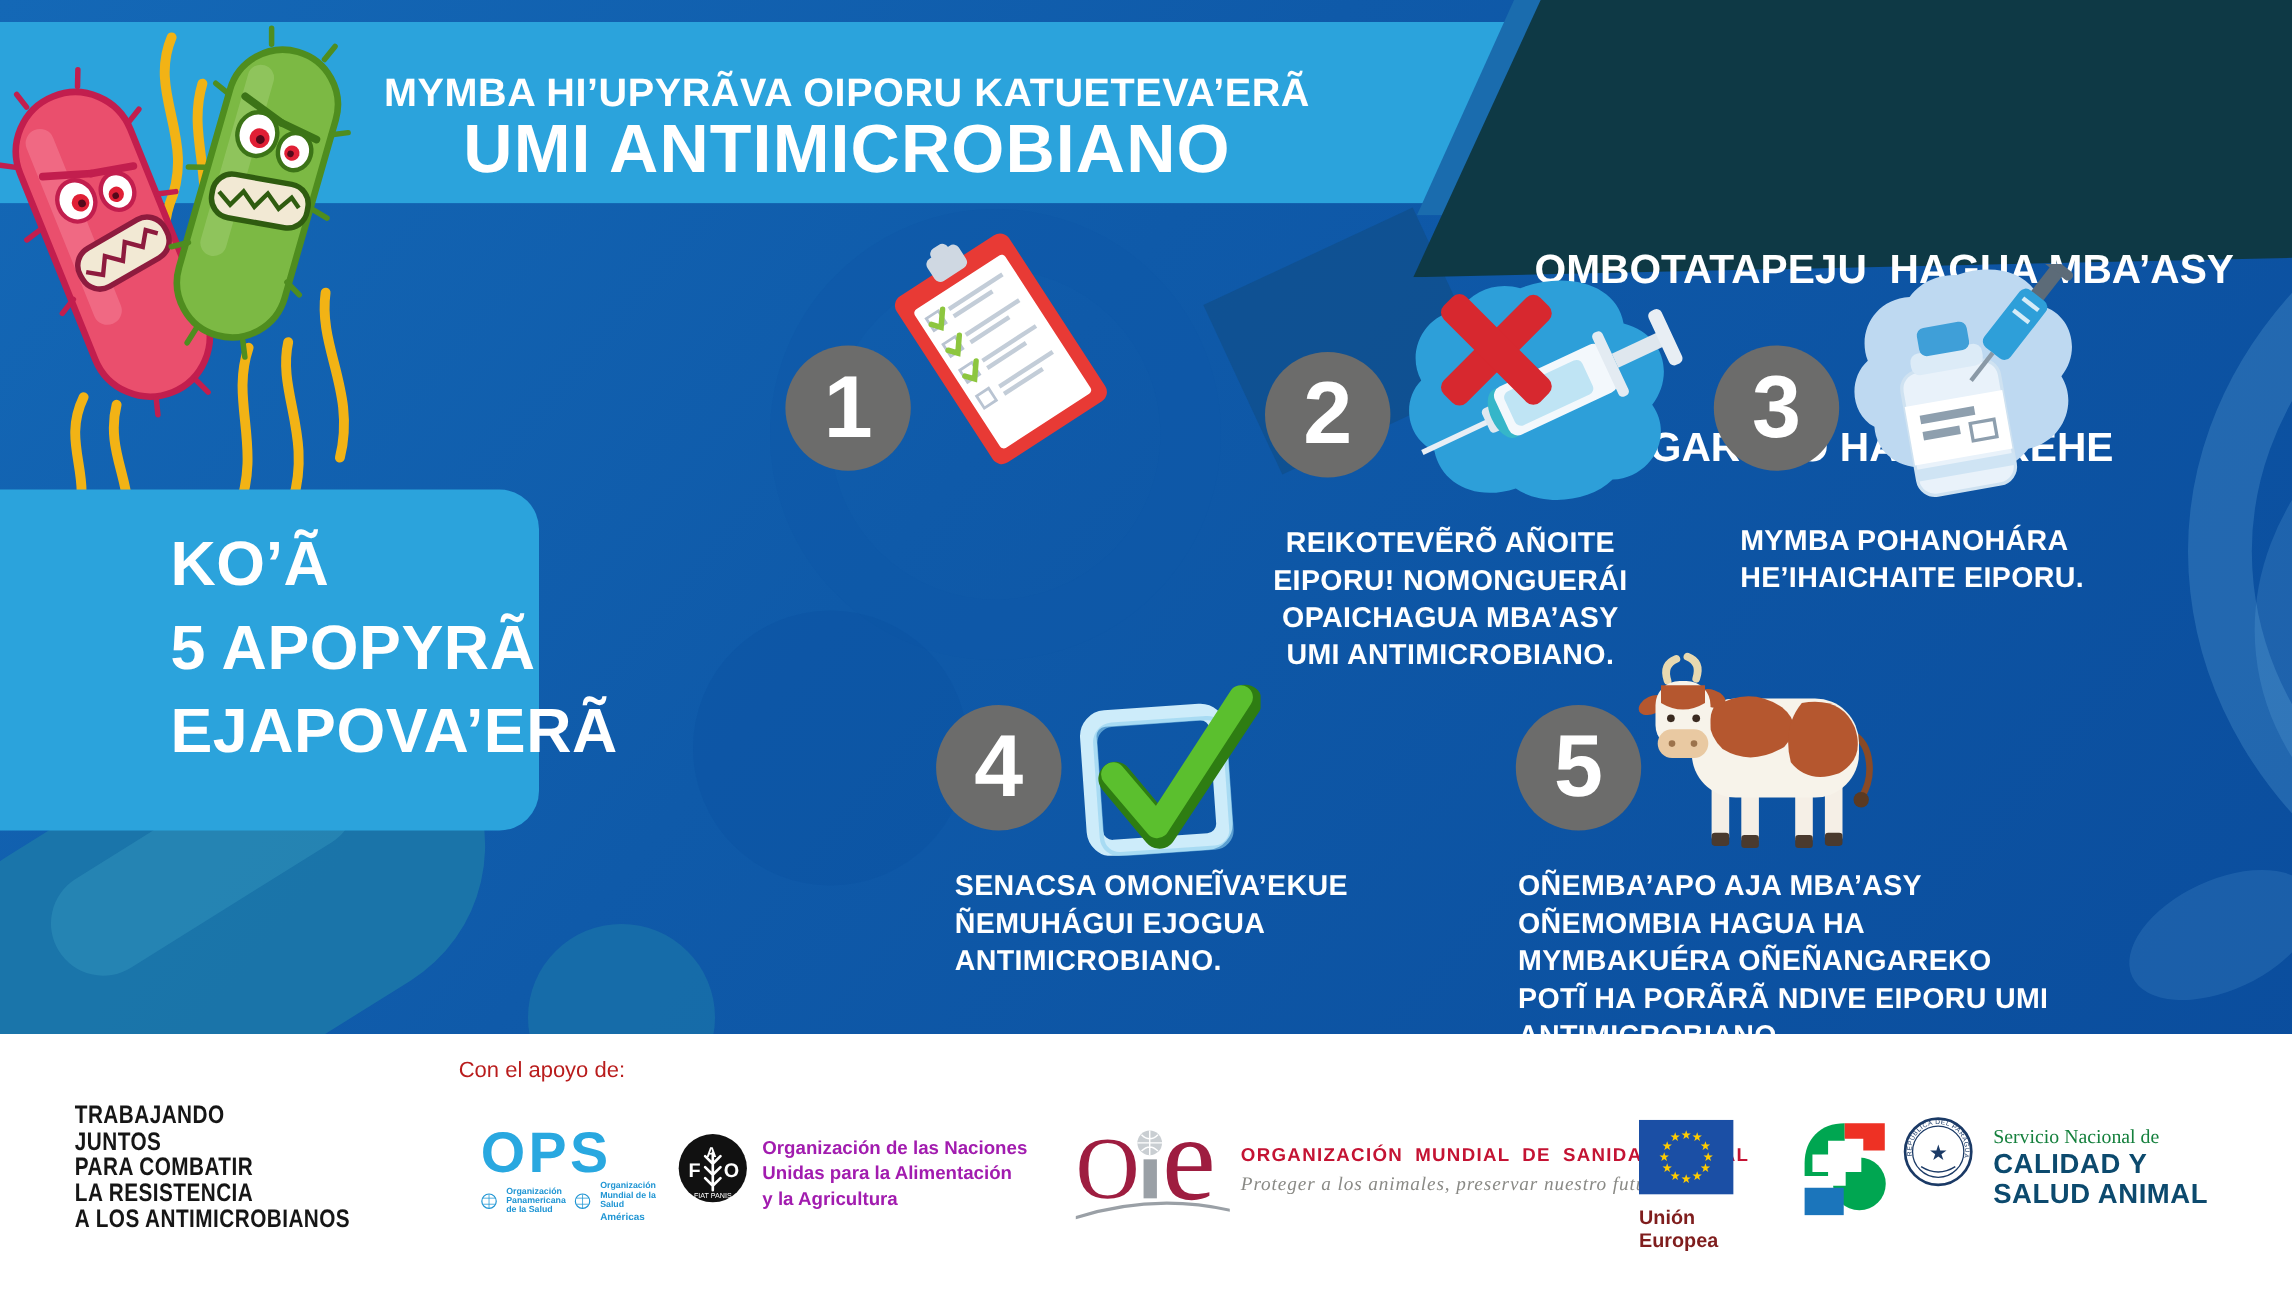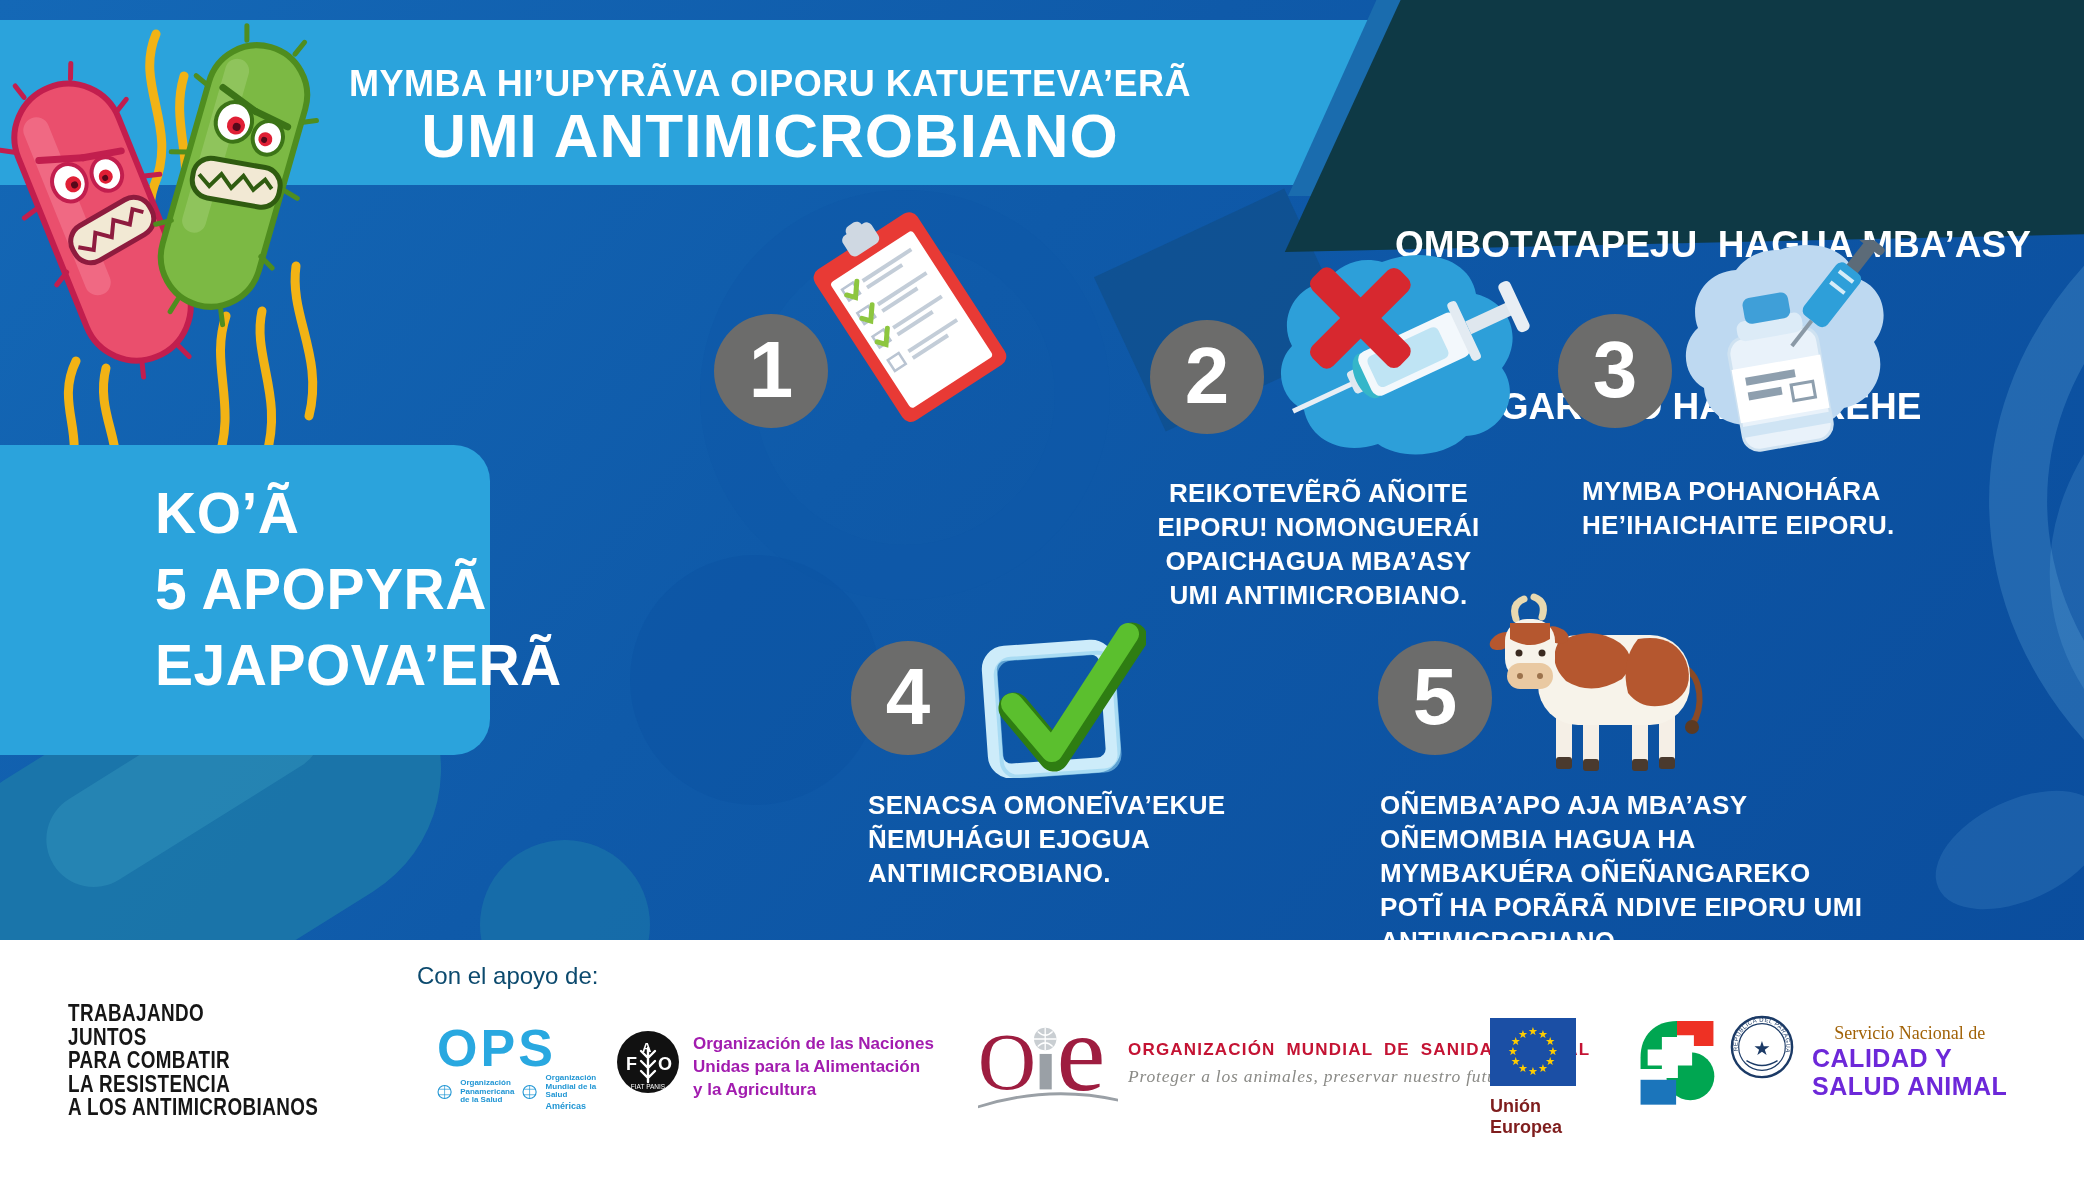--- a/index.html
+++ b/index.html
@@ -25,29 +25,29 @@
   .intro-box{position:absolute;left:0;top:445px;width:490px;height:310px;background:#2ba3dc;border-radius:0 36px 36px 0;}
   .intro-box .txt{position:absolute;left:155px;top:30px;color:#fff;font-weight:bold;font-size:57px;line-height:76px;letter-spacing:.5px;white-space:nowrap;}
   
   .step-circle{position:absolute;width:114px;height:114px;border-radius:50%;background:#6c6c6b;
     color:#fff;font-weight:bold;font-size:80px;line-height:112px;text-align:center;}
   .step-text{position:absolute;color:#fff;font-weight:bold;font-size:26px;line-height:34px;letter-spacing:.3px;}
   
   .footer{position:absolute;left:0;top:940px;width:2084px;height:244px;background:#ffffff;}
   .campaign{position:absolute;left:68px;top:62px;color:#161616;font-weight:bold;font-size:23px;line-height:23.5px;
     transform:scaleX(.82);transform-origin:left top;letter-spacing:.5px;white-space:nowrap;}
-  .apoyo{position:absolute;left:417px;top:22px;color:#0c4a6e;font-size:24px;}
+  .apoyo{position:absolute;left:417px;top:22px;color:#b91c1c;font-size:20px;}
   .ops-word{font-size:52px;font-weight:bold;color:#29a8e0;letter-spacing:3px;line-height:40px;}
   .tinyblue{font-size:8px;line-height:8.5px;color:#2196d4;font-weight:bold;white-space:pre-line;}
   .fao-name{font-size:17px;line-height:23px;font-weight:bold;color:#a21caf;white-space:pre-line;}
   .oie-name{font-size:17px;font-weight:bold;color:#c41333;letter-spacing:1.2px;word-spacing:5px;white-space:nowrap;}
   .oie-tag{font-size:17.5px;font-style:italic;font-family:"Liberation Serif",serif;color:#8a8a86;letter-spacing:.8px;white-space:nowrap;}
   .eu-label{font-size:18px;color:#7f1d1d;font-weight:bold;text-align:left;width:88px;}
-  .sn-serif{font-family:"Liberation Serif",serif;font-size:18px;color:#a16207;line-height:22px;text-align:center;}
-  .sn-bold{font-size:25px;font-weight:bold;color:#6d28d9;line-height:28px;letter-spacing:.5px;}
+  .sn-serif{font-family:"Liberation Serif",serif;font-size:18px;color:#15803d;line-height:22px;}
+  .sn-bold{font-size:25px;font-weight:bold;color:#0c4a6e;line-height:28px;letter-spacing:.5px;}
 </style>
 </head>
 <body>
 
 <div class="poster">
 
   <div class="deco" style="left:700px;top:190px;width:300px;height:300px;border-radius:50%;border:55px solid #0d57a8;opacity:.5;"></div>
   <div class="deco" style="left:630px;top:555px;width:250px;height:250px;border-radius:50%;background:#0c53a2;opacity:.45;"></div>
   <div class="deco" style="left:1120px;top:225px;width:210px;height:170px;background:#0f4a7e;opacity:.5;transform:rotate(-25deg);"></div>
   <div class="deco" style="left:-80px;top:690px;width:540px;height:290px;border-radius:150px;background:#1d7ba9;opacity:.8;transform:rotate(-32deg);"></div>

